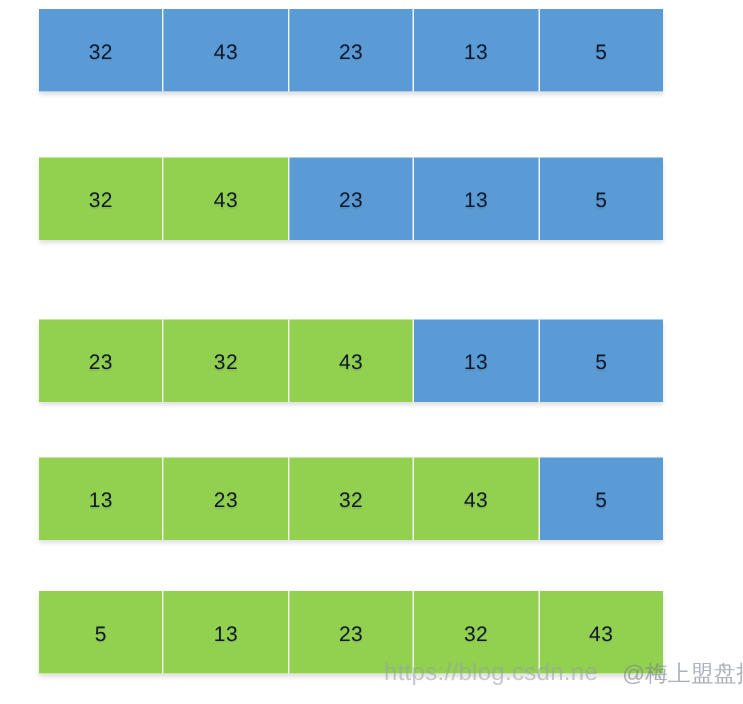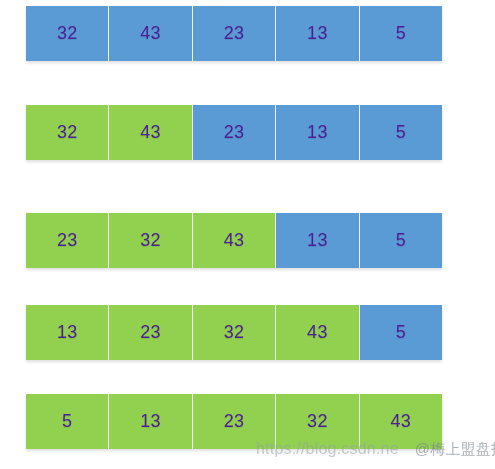--- a/index.html
+++ b/index.html
@@ -27,22 +27,22 @@
     width: 416px;
     height: 55px;
     display: flex;
     box-shadow: 0 2px 3px rgba(0,0,0,0.13);
   }
   .cell {
     flex: 1 1 0;
     display: flex;
     align-items: center;
     justify-content: center;
-    color: #4c1d95;
-    font-size: 18px;
+    color: #0f172a;
+    font-size: 14px;
     font-weight: 400;
     letter-spacing: 0.3px;
     border-right: 1px solid rgba(255,255,255,0.9);
     box-sizing: border-box;
     text-shadow: 0 1px 1px rgba(0,0,0,0.10);
   }
   .cell:last-child {
     border-right: none;
   }
   .cell.blue  { background: #5b9bd5; }

